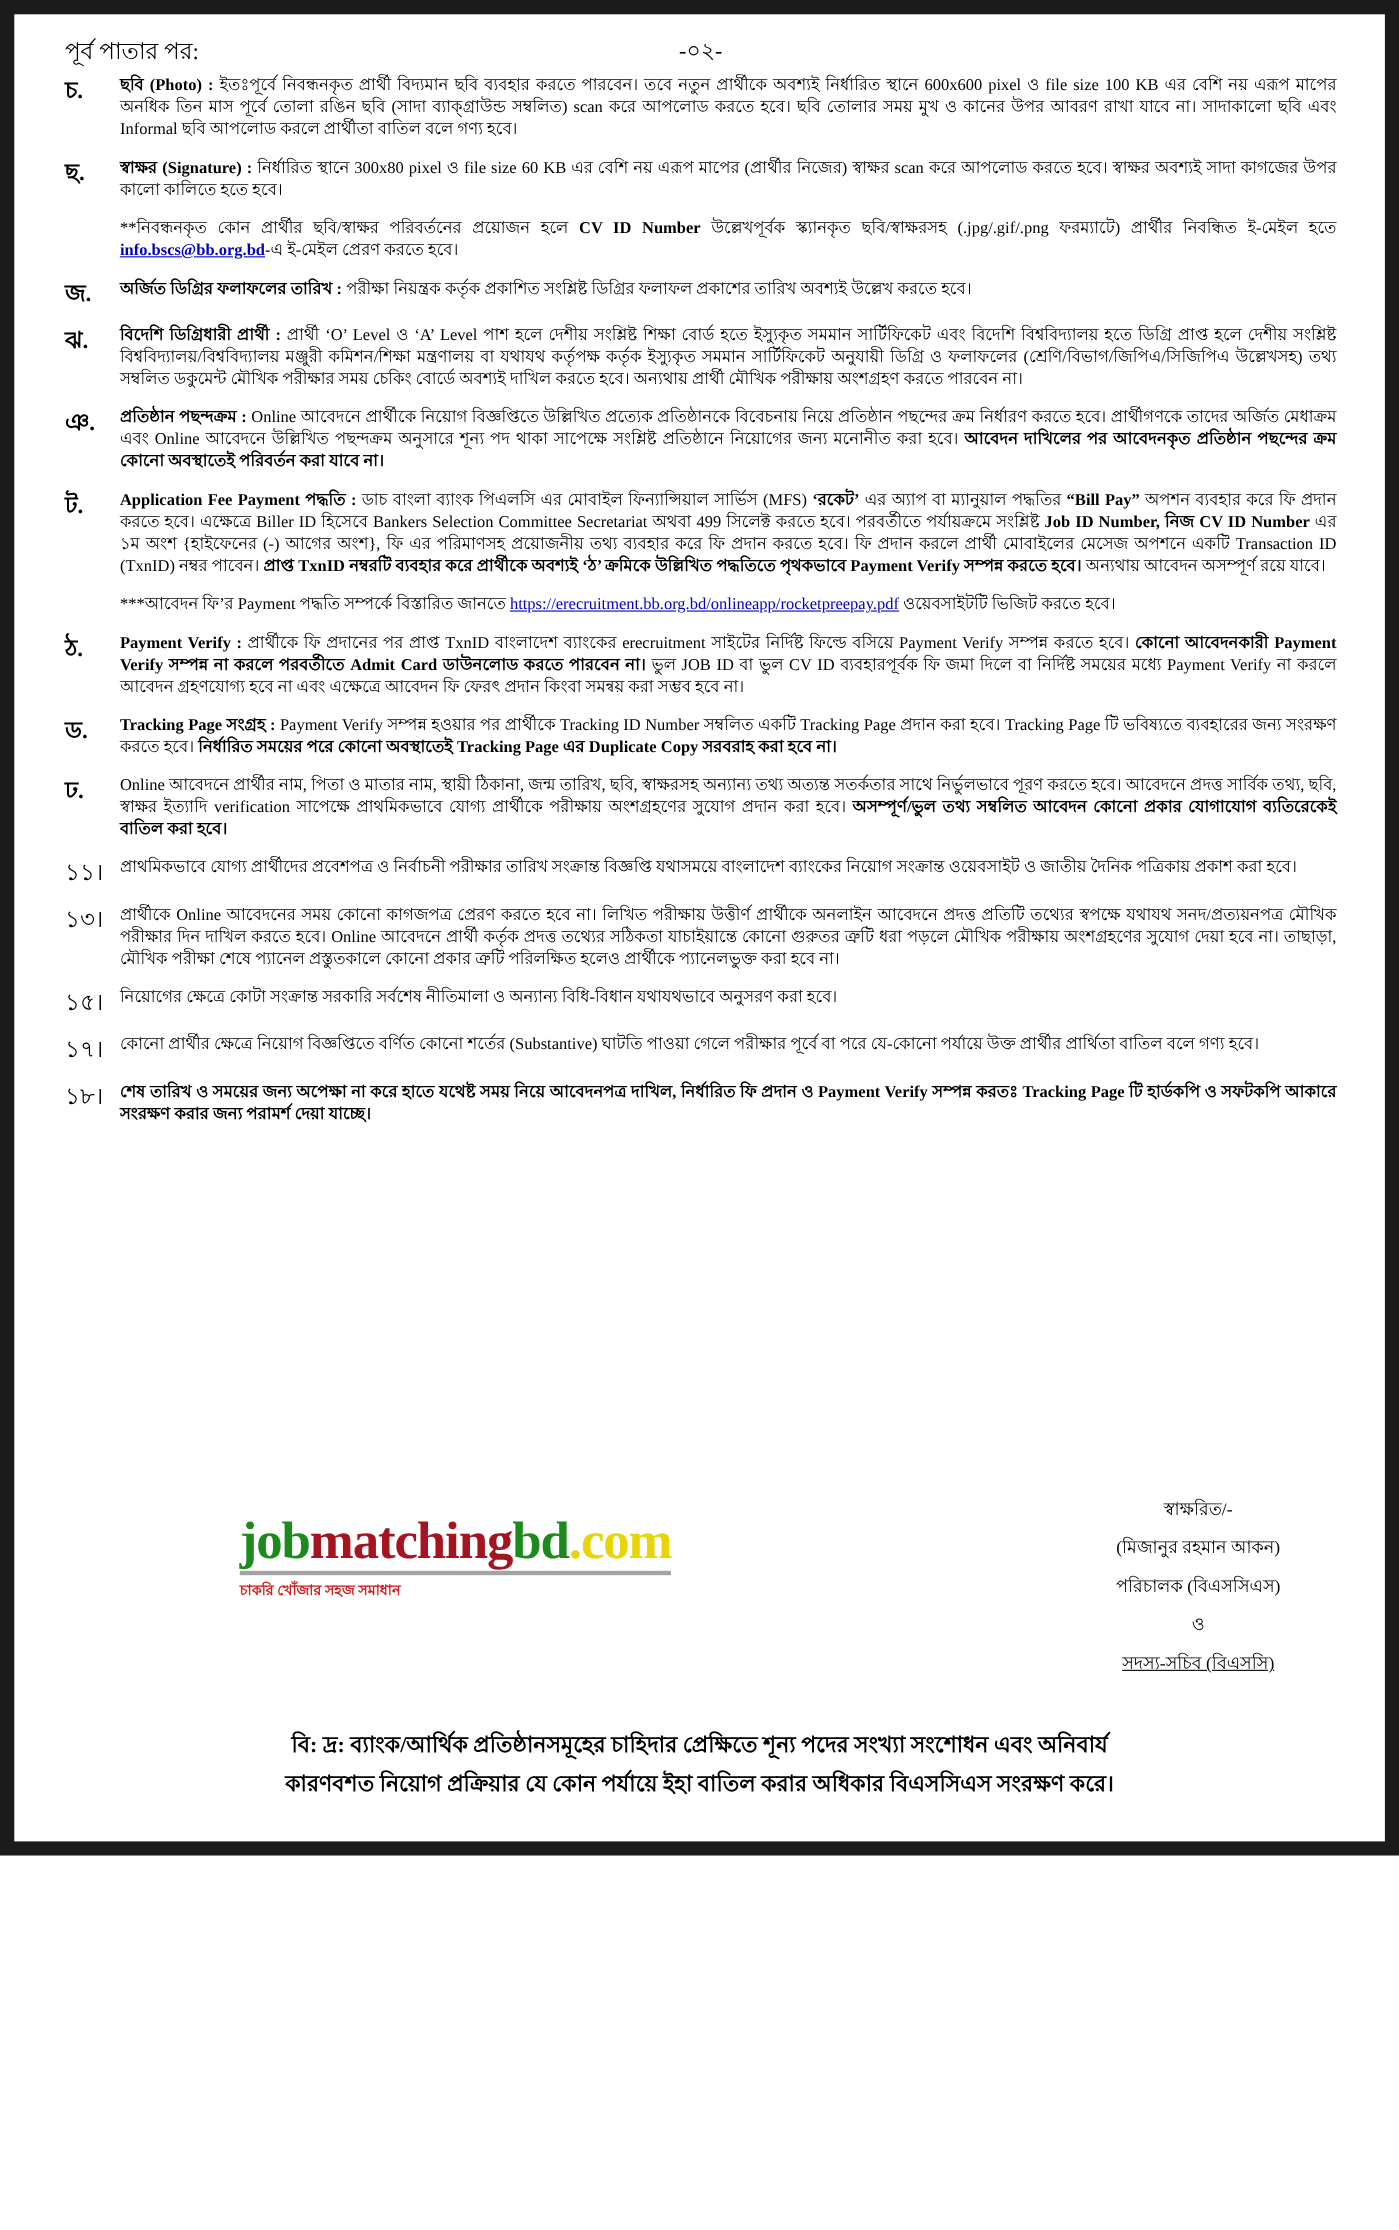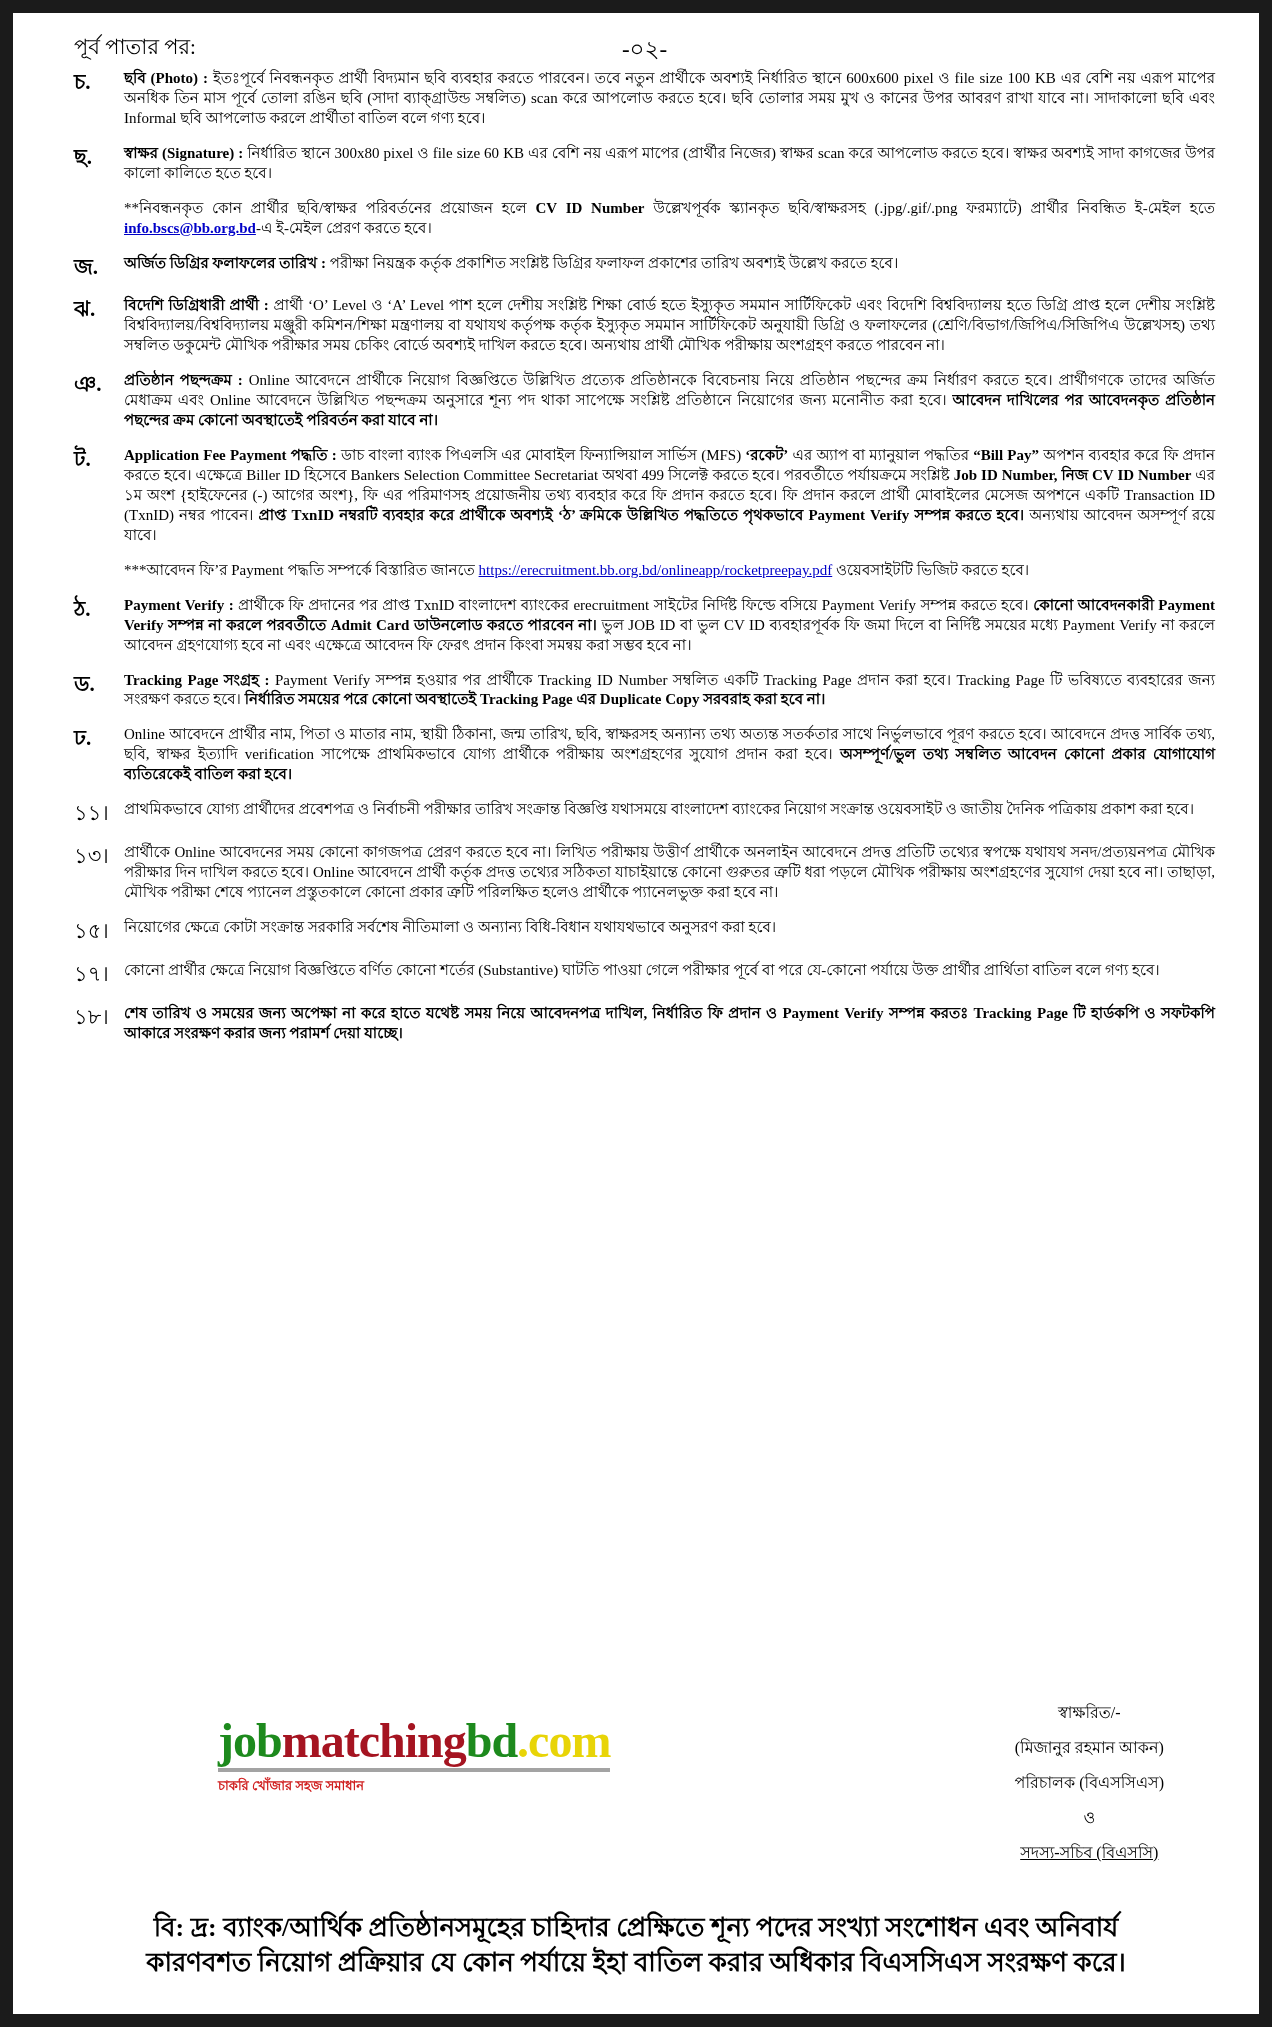--- a/index.html
+++ b/index.html
@@ -1,47 +1,46 @@
 <!DOCTYPE html>
 <html><head>
 <meta charset="utf-8">
 <style>
   html, body { margin: 0; padding: 0; background: #ffffff; }
   .page {
-    width: 1272px; height: 2027px; box-sizing: border-box;
+    width: 1272px; height: 1687px; box-sizing: border-box;
     border: 13px solid #1b1b1b; background: #ffffff;
     position: relative; overflow: hidden;
     font-family: "Liberation Serif", "DejaVu Serif", serif;
     color: #000;
-    padding-left: 15px;
   }
   .content { padding: 14px 44px 0 46px; }
   .header { position: relative; height: 34px; margin-bottom: 8px; }
   .header-left { position: absolute; left 0; top: 4px; font-size: 21px; }
-  .page-num { position: absolute; left: 50%; transform: translateX(-50%); top: 4px; font-size: 23px; }
+  .page-num { position: absolute; left: 50%; transform: translateX(-50%); top: 4px; font-size: 20px; }
   .item { display: flex; margin-bottom: 15px; }
   .marker { flex: 0 0 50px; font-size: 21px; line-height: 1.33; }
   .marker.mb { font-weight: bold; }
   .item-body { flex: 1; font-size: 15px; line-height: 1.33; text-align: justify; }
   .item.indent .marker { visibility: hidden; }
   .b { font-weight: bold; }
   .u { text-decoration: underline; }
   .lnk { color: #0000c8; text-decoration: underline; cursor: pointer; }
   .footer { position: absolute; left: 0; right: 0; bottom: 34px; }
   .footer-row { display: flex; align-items: flex-start; }
   .logo-block { margin-left: 205px; margin-top: 22px; }
   .logo-line {
     font-size: 48px; font-weight: bold; letter-spacing: -1px; line-height: 1;
     border-bottom: 4px solid #a3a3a3; padding-bottom: 3px; display: inline-block;
   }
   .logo-tagline { text-align: left; font-size: 13px; font-weight: bold; margin-top: 4px; }
   .sig-block { margin-left: auto; margin-right: 95px; text-align: center; font-size: 16px; line-height: 35px; }
   .sig-line { display: block; }
   .sig-line.last { text-decoration: underline; }
-  .bottom-note { text-align: center; font-weight: bold; font-size: 26px; line-height: 35px; margin-top: 40px; }
+  .bottom-note { text-align: center; font-weight: bold; font-size: 20px; line-height: 35px; margin-top: 40px; }
 </style>
 </head>
 <body>
 
 <div class="page">
   <div class="content">
     <div class="header">
       <span class="header-left">পূর্ব পাতার পর:</span>
       <span class="page-num">-০২-</span>
     </div>

